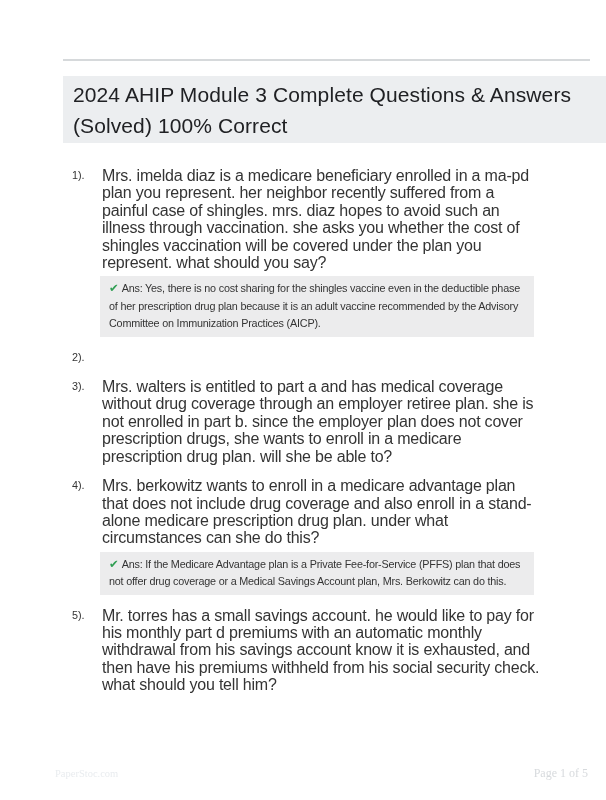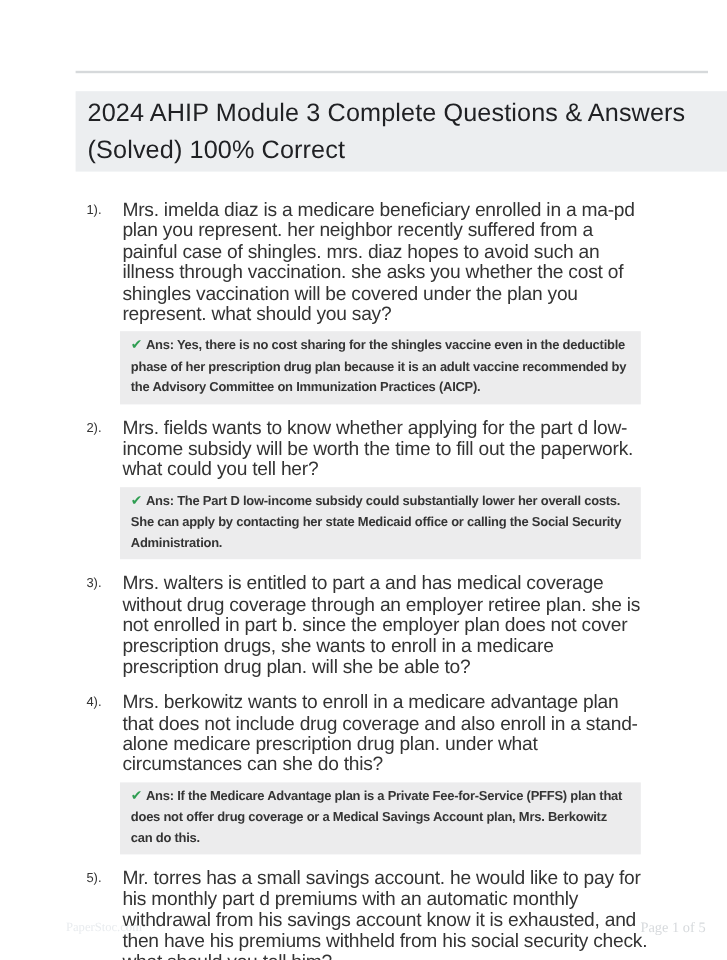--- a/index.html
+++ b/index.html
@@ -57,21 +57,20 @@
     color:#343434;
   }
   .a-block {
     margin:5px 72px 0 100px;
     background:#ececed;
     padding:4px 9px;
     font-size:10.8px;
     line-height:17.4px;
     letter-spacing:-0.2px;
     color:#343434;
-    font-weight:bold;
   }
   .check-icon {
     color:#2f9e52;
     font-size:11.5px;
     margin-right:3px;
     letter-spacing:0;
   }
   .footer-watermark {
     position:absolute; left:55px; top:768px;
     font-size:10.5px;
@@ -100,23 +99,21 @@
     <div class="q-row">
       <span class="q-num">1).</span>
       <p class="q-text">Mrs. imelda diaz is a medicare beneficiary enrolled in a ma-pd plan you represent. her neighbor recently suffered from a painful case of shingles. mrs. diaz hopes to avoid such an illness through vaccination. she asks you whether the cost of shingles vaccination will be covered under the plan you represent. what should you say?</p>
     </div>
     <div class="a-block"><span class="check-icon">✔</span><span class="a-text">Ans: Yes, there is no cost sharing for the shingles vaccine even in the deductible phase of her prescription drug plan because it is an adult vaccine recommended by the Advisory Committee on Immunization Practices (AICP).</span></div>
   </div>
 
   <div class="qa-item">
     <div class="q-row">
       <span class="q-num">2).</span>
-      <p class="q-text">Mrs. fields wants to know whether applying for the part d low-income subsidy will be worth the time to fill out the paperwork. what could you tell her?</p>
     </div>
-    <div class="a-block"><span class="check-icon">✔</span><span class="a-text">Ans: The Part D low-income subsidy could substantially lower her overall costs. She can apply by contacting her state Medicaid office or calling the Social Security Administration.</span></div>
   </div>
 
   <div class="qa-item">
     <div class="q-row">
       <span class="q-num">3).</span>
       <p class="q-text">Mrs. walters is entitled to part a and has medical coverage without drug coverage through an employer retiree plan. she is not enrolled in part b. since the employer plan does not cover prescription drugs, she wants to enroll in a medicare prescription drug plan. will she be able to?</p>
     </div>
   </div>
 
   <div class="qa-item">

